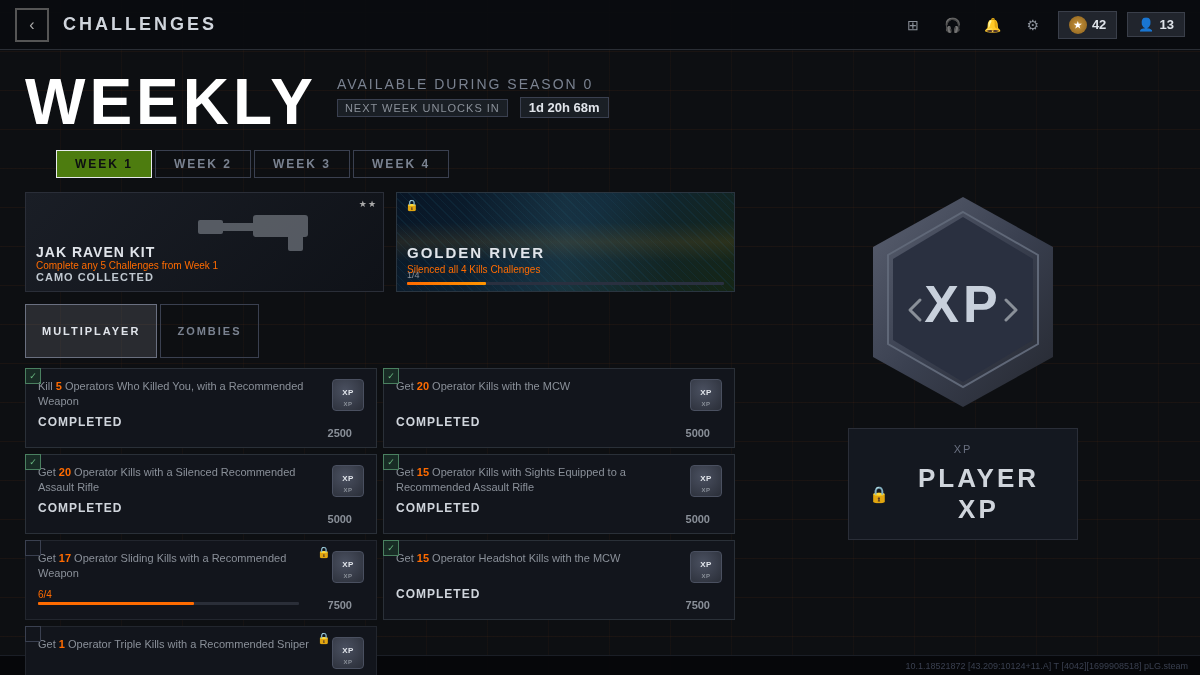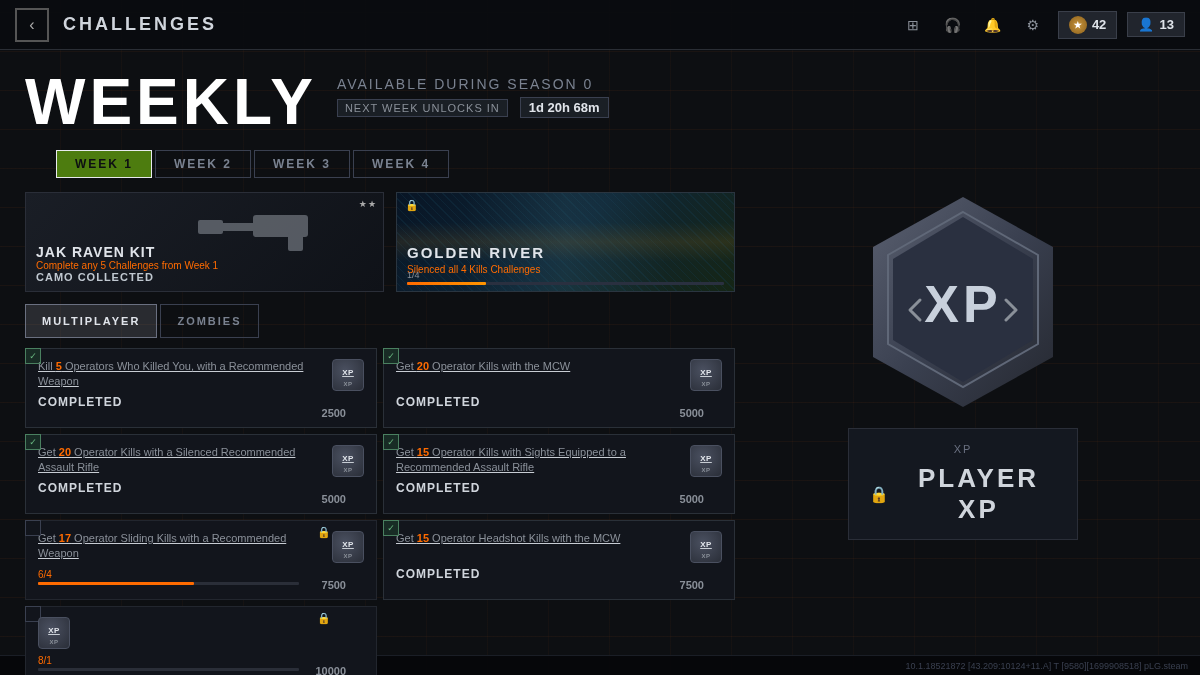--- a/index.html
+++ b/index.html
@@ -348,21 +348,21 @@
       border-radius: 1px;
     }
 
     
     .mode-tabs {
       display: flex;
       gap: 3px;
       margin-bottom: 10px;
     }
     .mode-tab {
-      padding: 10px 16px;
+      padding: 20px 16px;
       font-size: 11px;
       font-weight: bold;
       letter-spacing: 2px;
       text-transform: uppercase;
       cursor: pointer;
       border: 1px solid #3a4050;
       color: #7a8290;
       background: transparent;
     }
     .mode-tab.active {
@@ -391,21 +391,20 @@
 
     .challenge-card.completed {
       border-color: #2a3038;
     }
 
     .challenge-card-top {
       display: flex;
       align-items: flex-start;
       justify-content: space-between;
       gap: 12px;
-      text-decoration: underline;
     }
 
     .challenge-text {
       font-size: 11px;
       color: #8a9099;
       line-height: 1.35;
       flex: 1;
     }
     .challenge-text strong {
       color: #ff6b00;
@@ -450,21 +449,21 @@
       letter-spacing: 1px;
     }
 
     .challenge-xp-value {
       text-align: right;
       font-size: 11px;
       color: #8a9099;
       font-weight: bold;
       position: absolute;
       bottom: 8px;
-      right: 30px;
+      right: 24px;
     }
 
     .challenge-progress {
       margin-top: 2px;
     }
     .challenge-progress-text {
       font-size: 10px;
       color: #ff6b00;
       margin-bottom: 2px;
     }
@@ -756,20 +755,21 @@
             </div>
           </div>
           <div class="challenge-status">COMPLETED</div>
           <div class="challenge-xp-value">7500</div>
         </div>
 
         <div class="challenge-card">
           <div class="checkbox"></div>
           <span class="lock-icon-card">🔒</span>
           <div class="challenge-card-top">
+            <div class="challenge-text">Get <strong>1</strong> Operator Triple Kills with a Recommended Sniper</div>
             <div class="xp-badge">
               <span class="xp-badge-inner">XP</span>
             </div>
           </div>
           <div class="challenge-progress">
             <div class="challenge-progress-text">8/1</div>
             <div class="challenge-progress-bar">
               <div class="challenge-progress-fill" style="width:0%"></div>
             </div>
           </div>
@@ -815,14 +815,14 @@
           <span class="player-xp-lock">🔒</span>
           <span>PLAYER XP</span>
         </div>
       </div>
 
     </div>
   </div>
 </div>
 
 <div class="status-bar">
-  <span>10.1.18521872 [43.209:10124+11.A] T [9580][1699908518] pLG.steam</span>
+  <span>10.1.18521872 [43.209:10124+11.A] T [4042][1699908518] pLG.steam</span>
 </div>
 
 </body></html>

